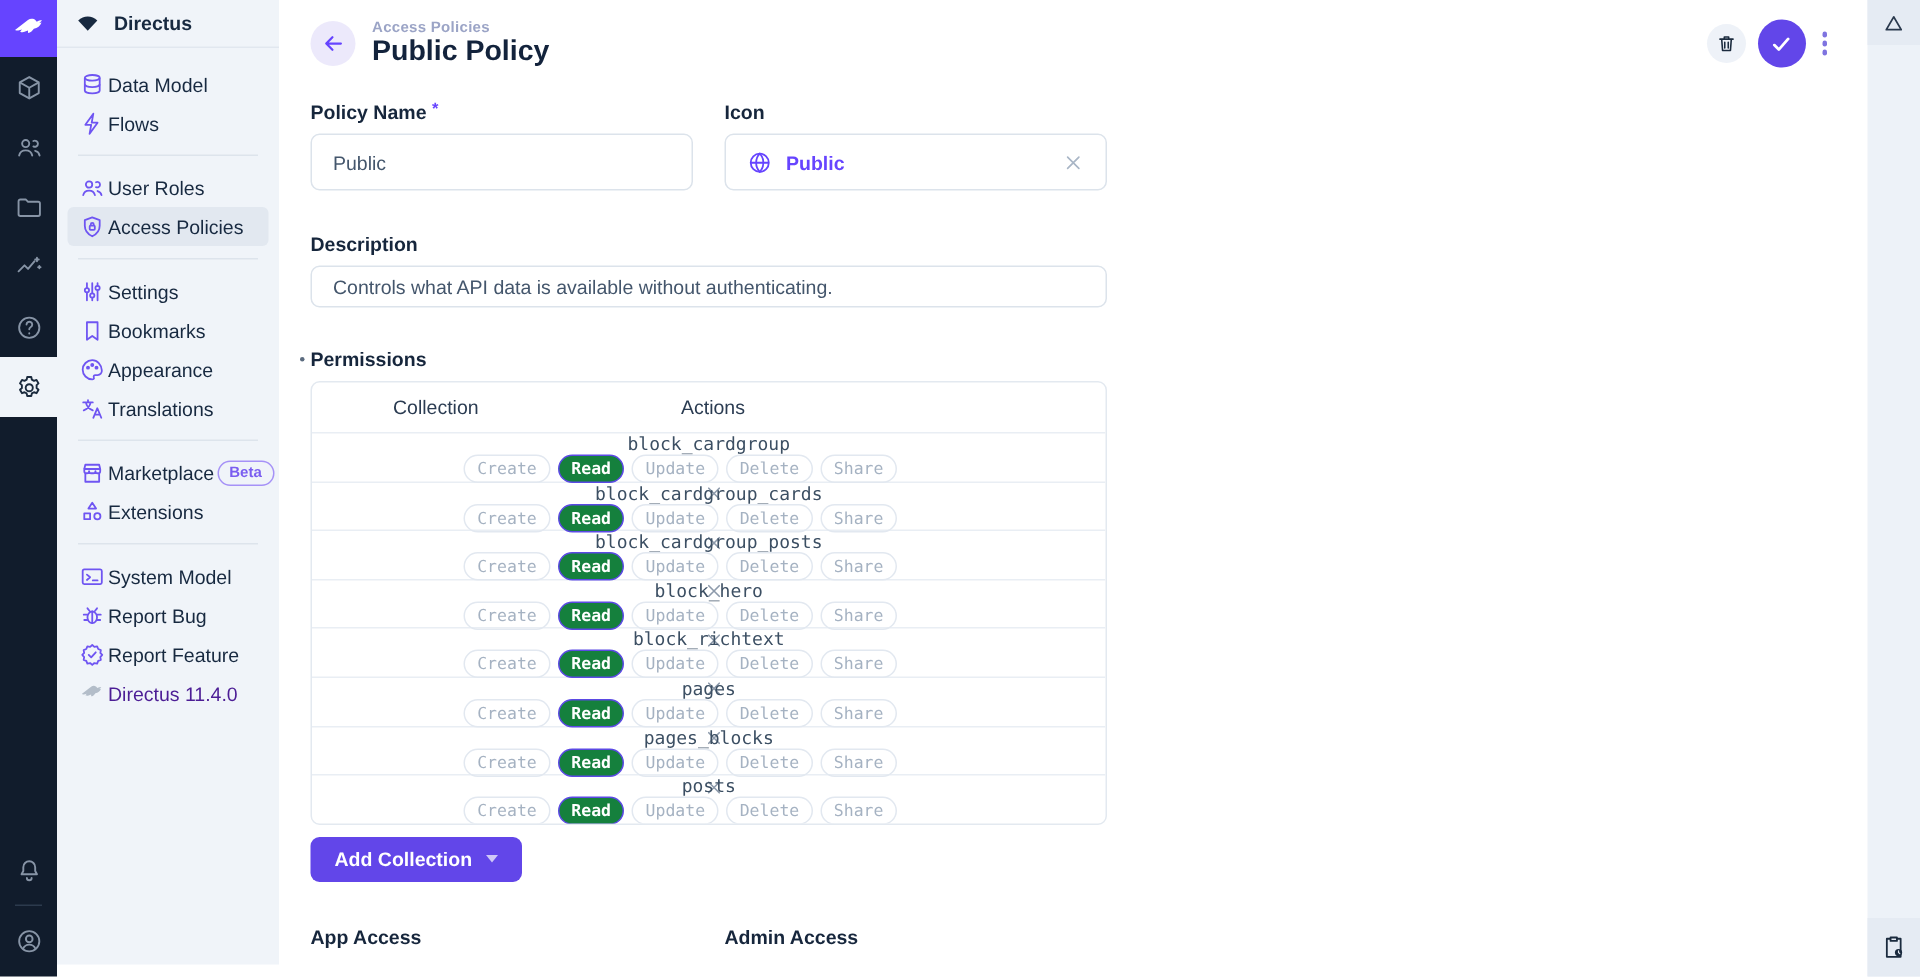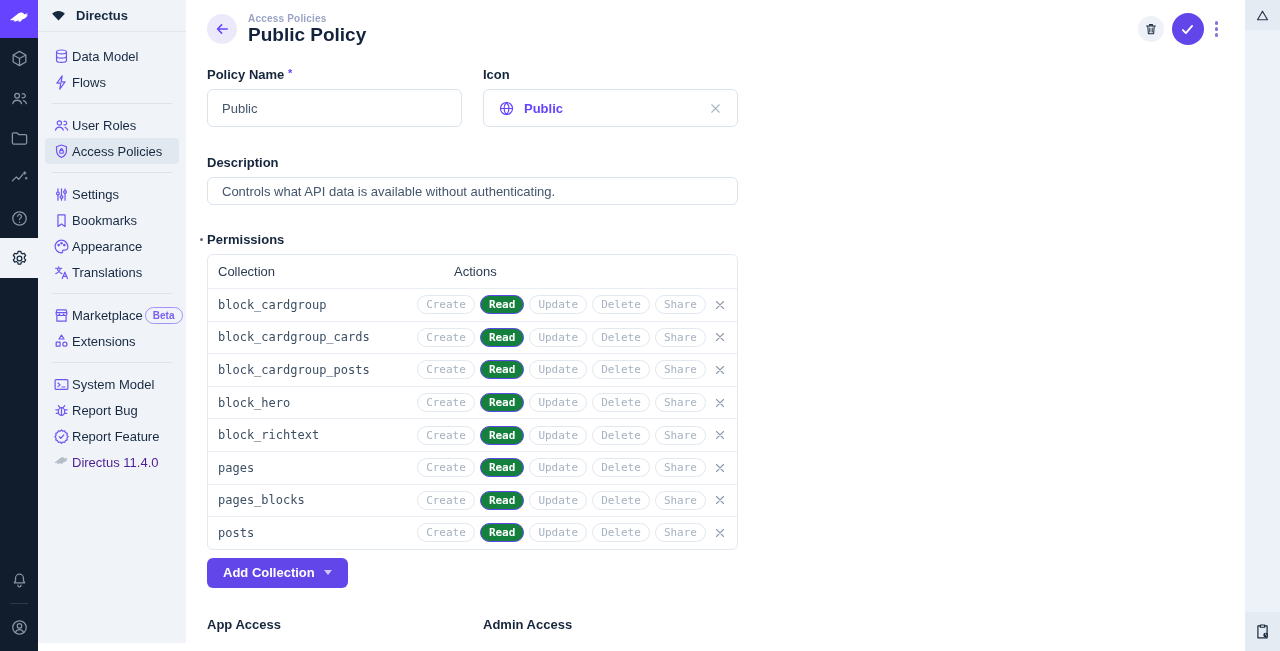--- a/index.html
+++ b/index.html
@@ -82,24 +82,24 @@
 
   
   .perm-wrap { width:531px; margin-top:27px; }
   .perm-label { position:relative; }
   .edited-dot { position:absolute; left:-7px; top:6px; width:3px; height:3px;
     border-radius:50%; background:#5b6b7f; }
   .ptable { border:1px solid #e3e9f0; border-radius:6px; overflow:hidden;
     background:#fff; }
   .phead { display:flex; align-items:center; height:33px; padding:0 10px;
     font-size:13px; color:#2b3c52; font-weight:500; }
-  .phead .c1 { flex:1; }
+  .phead .c1 { flex:1;margin-left:44px; }
   .phead .c2 { width:251px; }
   .prow { display:flex; align-items:center; height:32.6px; padding:0 10px;
-    border-top:1px solid #e9eef4; }
+    border-top:1px solid #e9eef4;flex-direction:column; }
   .pcoll { flex:1; font-family:"DejaVu Sans Mono", monospace; font-size:12px;
     color:#3c4f63; }
   .chips { width:251px; display:flex; align-items:center; gap:5px;
     justify-content:flex-end; }
   .chip { font-family:"DejaVu Sans Mono", monospace; font-size:11px;
     line-height:15px; padding:1px 8px; border:1px solid #e2e8f0;
     border-radius:11px; color:#a5b2c2; cursor:pointer; white-space:nowrap; }
   .chip.on { background:#15803d; border-color:#5b49e4; color:#fff; font-weight:700; }
   .rowx { margin-left:7px; color:#8d9aab; cursor:pointer; display:flex; }
 

